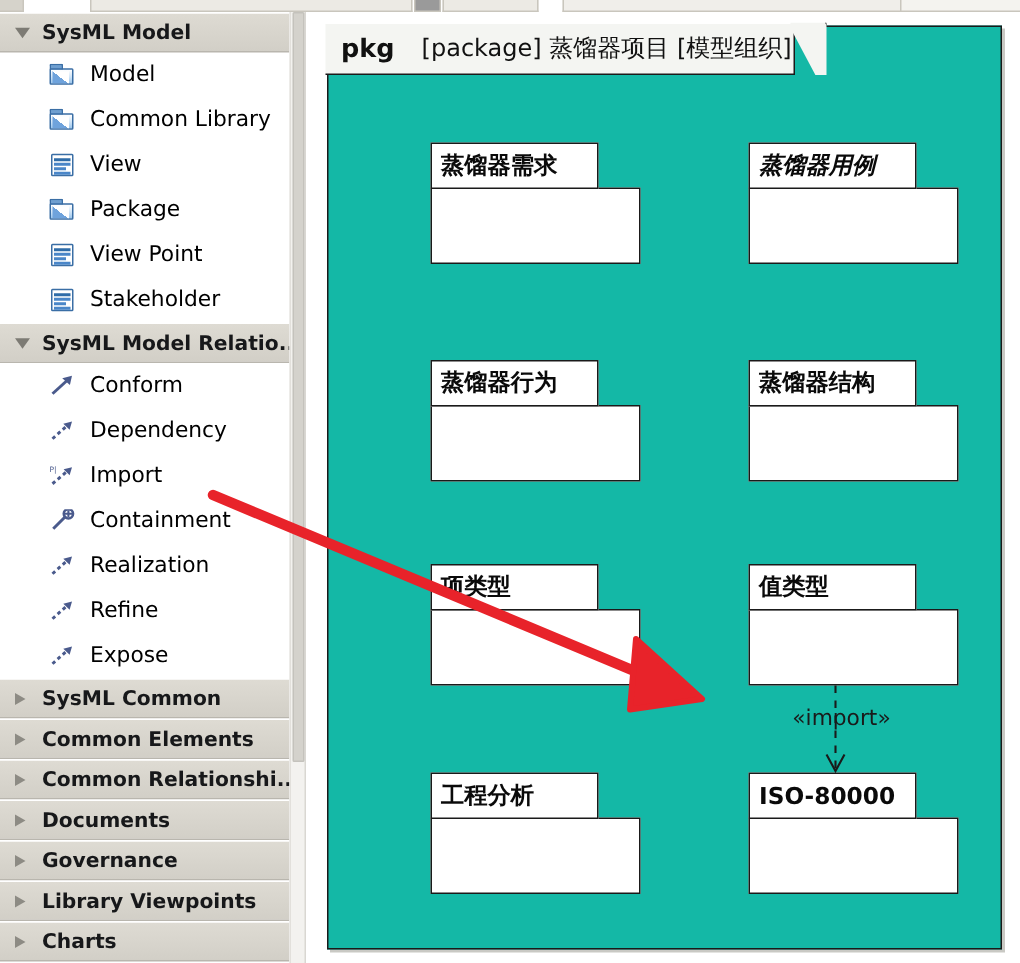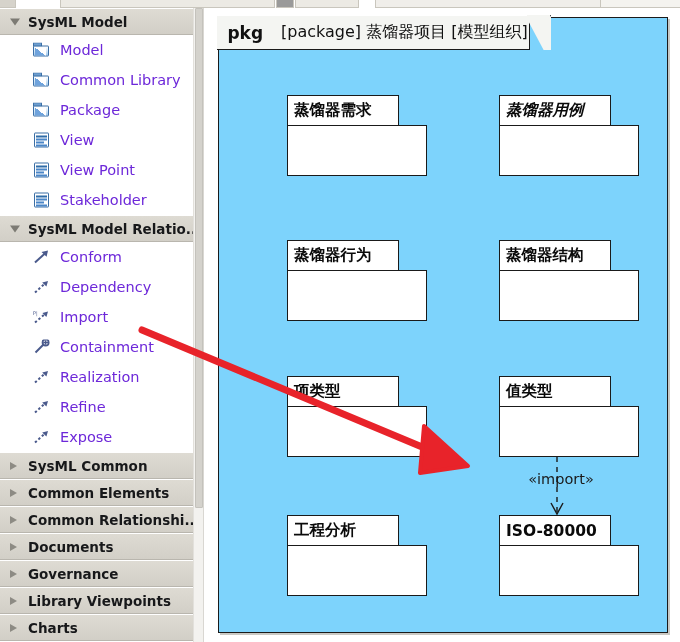--- a/index.html
+++ b/index.html
@@ -37,21 +37,21 @@
   .group-header .tri{
     position:absolute;left:10px;top:50%;transform:translateY(-50%);
     width:0;height:0;
   }
   .tri.closed{border-top:4.5px solid transparent;border-bottom:4.5px solid transparent;border-left:7px solid #8d8b84;}
   .tri.open{border-left:5px solid transparent;border-right:5px solid transparent;border-top:7px solid #7d7b74;}
 
   .item{
     position:relative;height:30px;line-height:30px;
     padding-left:60px;box-sizing:border-box;
-    font-size:14.5px;color:#6d28d9;white-space:nowrap;
+    font-size:14.5px;color:#000000;white-space:nowrap;
     font-family:"DejaVu Sans","Liberation Sans",sans-serif;
   }
   .item .ic{position:absolute;left:33px;top:50%;transform:translateY(-50%);width:17px;height:15px;}
 
   
   .ic-folder{position:relative;}
   .ic-folder .fbody{position:absolute;left:0;top:3px;width:16px;height:11px;background:linear-gradient(#ffffff 0%,#cfe4f7 55%,#9cc6ec 100%);border:1.3px solid #3a6ea5;box-sizing:border-box;border-radius:1px;}
   .ic-folder .ftab{position:absolute;left:0;top:0px;width:9px;height:4px;background:#6f9fd0;border:1.3px solid #3a6ea5;border-bottom:none;box-sizing:border-box;border-radius:1px 1px 0 0;}
   .ic-folder .fslash{position:absolute;left:2px;top:5px;width:11px;height:8px;background:linear-gradient(38deg,#6fa3dc 0 48%,#ffffff 48% 100%);}
 
@@ -69,21 +69,21 @@
   .ic-arrow svg{position:absolute;left:0;top:0;}
 
   
   .vscroll{position:absolute;left:193px;top:8px;width:11px;height:634px;background:#f3f2ef;border-left:1px solid #e2e0db;border-right:1px solid #d9d7d2;box-sizing:border-box;}
   .vscroll .thumb{position:absolute;left:1px;top:0px;width:8px;height:500px;background:#d4d2cc;border:1px solid #c4c2bc;box-sizing:border-box;border-radius:1px;}
 
   
   .diagpane{position:absolute;left:205px;top:8px;width:475px;height:634px;background:#ffffff;}
   .frame{
     position:absolute;left:13px;top:9px;width:450px;height:616px;
-    background:#7dd3fc;border:1.6px solid #1a1a1a;box-sizing:border-box;
+    background:#14b8a6;border:1.6px solid #1a1a1a;box-sizing:border-box;
     box-shadow:2px 2px 0 #c9c9c4;
   }
   .frame-tab{
     position:absolute;left:-1.6px;top:-1.6px;height:34px;
     background:#f4f5f2;border:1.6px solid #1a1a1a;border-top:none;border-left:none;
     box-sizing:border-box;
   }
   .frame-tab-inner{
     position:absolute;left:0;top:0;height:100%;display:flex;align-items:center;
     padding-left:10px;white-space:nowrap;
@@ -146,32 +146,32 @@
       <div class="item"><span class="ic ic-folder">
           <span class="ftab"></span>
           <span class="fbody"></span>
           <span class="fslash"></span>
         </span><span>Model</span></div>
       <div class="item"><span class="ic ic-folder">
           <span class="ftab"></span>
           <span class="fbody"></span>
           <span class="fslash"></span>
         </span><span>Common Library</span></div>
-      <div class="item"><span class="ic ic-folder">
-          <span class="ftab"></span>
-          <span class="fbody"></span>
-          <span class="fslash"></span>
-        </span><span>Package</span></div>
       <div class="item"><span class="ic ic-doc">
           <span class="dbody"></span>
           <span class="l l1"></span>
           <span class="l l2"></span>
           <span class="l l3"></span>
           <span class="l l4"></span>
         </span><span>View</span></div>
+      <div class="item"><span class="ic ic-folder">
+          <span class="ftab"></span>
+          <span class="fbody"></span>
+          <span class="fslash"></span>
+        </span><span>Package</span></div>
       <div class="item"><span class="ic ic-doc">
           <span class="dbody"></span>
           <span class="l l1"></span>
           <span class="l l2"></span>
           <span class="l l3"></span>
           <span class="l l4"></span>
         </span><span>View Point</span></div>
       <div class="item"><span class="ic ic-doc">
           <span class="dbody"></span>
           <span class="l l1"></span>

